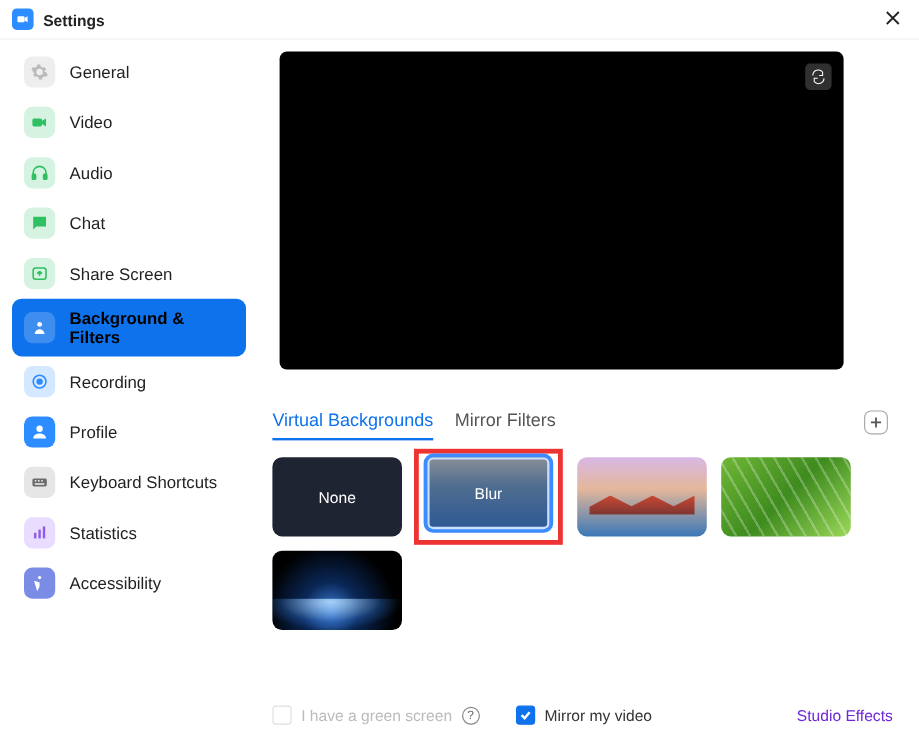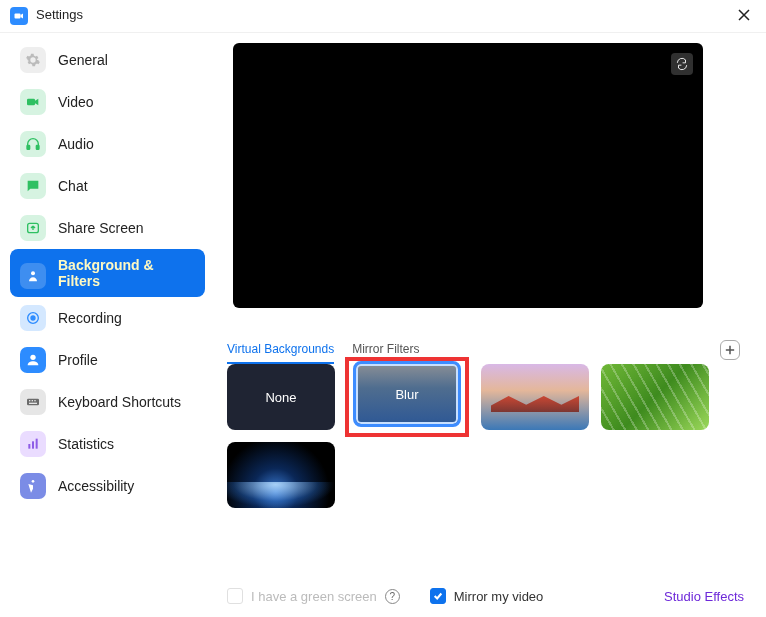--- a/index.html
+++ b/index.html
@@ -1,39 +1,39 @@
 <!DOCTYPE html>
 <html><head>
 <meta charset="utf-8">
 <style>
   * { box-sizing: border-box; margin: 0; padding: 0; font-family: -apple-system, BlinkMacSystemFont, "Segoe UI", Arial, sans-serif; }
   body { width: 766px; height: 617px; background: #fff; overflow: hidden; font-size: 14px; color: #333; }
   .titlebar { display: flex; align-items: center; justify-content: space-between; padding: 6px 10px; border-bottom: 1px solid #f0f0f0; }
-  .titlebar-left { display: flex; align-items: flex-start; gap: 8px; }
+  .titlebar-left { display: flex; align-items: flex-end; gap: 8px; font-weight: bold; }
   .app-icon { width: 18px; height: 18px; border-radius: 4px; background: #2d8cff; display: flex; align-items: center; justify-content: center; }
   .app-icon svg { width: 12px; height: 12px; fill: #fff; }
   .title-text { font-size: 13px; color: #222; }
   .close-btn { cursor: pointer; padding: 2px 6px; }
   .close-btn svg { width: 12px; height: 12px; stroke: #222; stroke-width: 1.5; }
   .main { display: flex; height: calc(100% - 30px); }
   .sidebar { width: 215px; padding: 6px 10px; display: flex; flex-direction: column; gap: 0; }
   .side-item { display: flex; align-items: center; gap: 12px; padding: 8px 10px; border-radius: 8px; cursor: pointer; color: #222; }
-  .side-item.active { background: #0e72ed; color: #fef9c3; font-weight: 600; align-items: flex-end; }
+  .side-item.active { background: #0e72ed; color: #000000; font-weight: 600; }
   .side-icon { width: 26px; height: 26px; border-radius: 7px; display: flex; align-items: center; justify-content: center; flex-shrink: 0; }
   .side-icon svg { width: 16px; height: 16px; }
   .content { flex: 1; padding: 10px 22px 10px 12px; display: flex; flex-direction: column; position: relative; }
   .preview { width: 470px; height: 265px; background: #000; border-radius: 6px; position: relative; margin-left: 6px; }
   .rotate-icon { position: absolute; top: 10px; right: 10px; width: 22px; height: 22px; background: rgba(80,80,80,0.6); border-radius: 4px; display: flex; align-items: center; justify-content: center; cursor: pointer; }
   .rotate-icon svg { width: 14px; height: 14px; stroke: #fff; fill: none; stroke-width: 1.5; }
   .tabs { display: flex; gap: 18px; margin: 28px 0 0 0; align-items: center; }
-  .tab { padding: 6px 0; font-size: 12px; cursor: pointer; color: #555; border-bottom: 2px solid transparent; }
+  .tab { padding: 6px 0; font-size: 15px; cursor: pointer; color: #555; border-bottom: 2px solid transparent; }
   .tab.active { color: #0e72ed; border-bottom: 2px solid #0e72ed; font-weight: 500; }
   .add-btn { margin-left: auto; margin-right: 4px; width: 20px; height: 20px; border: 1px solid #aaa; border-radius: 6px; display: flex; align-items: center; justify-content: center; cursor: pointer; }
   .add-btn svg { width: 10px; height: 10px; stroke: #555; stroke-width: 1.8; }
-  .bg-grid { display: flex; flex-wrap: wrap; gap: 12px; }
+  .bg-grid { display: flex; flex-wrap: wrap; gap: 12px; margin-top: 14px; }
   .bg-tile { width: 108px; height: 66px; border-radius: 8px; display: flex; align-items: center; justify-content: center; cursor: pointer; color: #fff; font-size: 13px; position: relative; overflow: hidden; }
   .bg-none { background: #1f2433; }
   .bg-blur { background: linear-gradient(180deg,#8a8f96 0%,#4f6d8f 40%,#2e5895 100%); border: 3px solid #3d8cff; box-shadow: 0 0 0 2px #c9e0ff inset; }
   .bg-blur-wrap { width: 124px; height: 80px; border: 4px solid #e33; display: flex; align-items: flex-start; justify-content: center; margin: -7px 0 -7px -2px; }
   .bg-bridge { background: linear-gradient(180deg,#d8b8e6 0%,#e4b79a 40%,#3b78b7 100%); position: relative; }
   .bg-bridge::after { content:""; position:absolute; left:10px; right:10px; bottom:18px; height:16px; background: linear-gradient(180deg, rgba(200,60,40,0.9), rgba(120,30,20,0.8)); clip-path: polygon(0 60%, 20% 0, 40% 55%, 60% 0, 80% 55%, 100% 0, 100% 100%, 0 100%); }
   .bg-grass { background: linear-gradient(135deg,#6fb737 0%,#3e8b1e 50%,#9bd85a 100%); }
   .bg-grass::after { content:""; position:absolute; inset:0; background: repeating-linear-gradient(60deg, rgba(255,255,255,0.25) 0 2px, transparent 2px 10px); }
   .bg-earth { background: radial-gradient(circle at 45% 75%, #3b7bd4 0%, #0a2757 30%, #000 70%); }
   .bg-earth::after { content:""; position:absolute; left:0; right:0; bottom:0; height:40%; background: radial-gradient(ellipse at 45% 10%, rgba(180,220,255,0.9), rgba(50,120,210,0.3) 50%, transparent 70%); }

